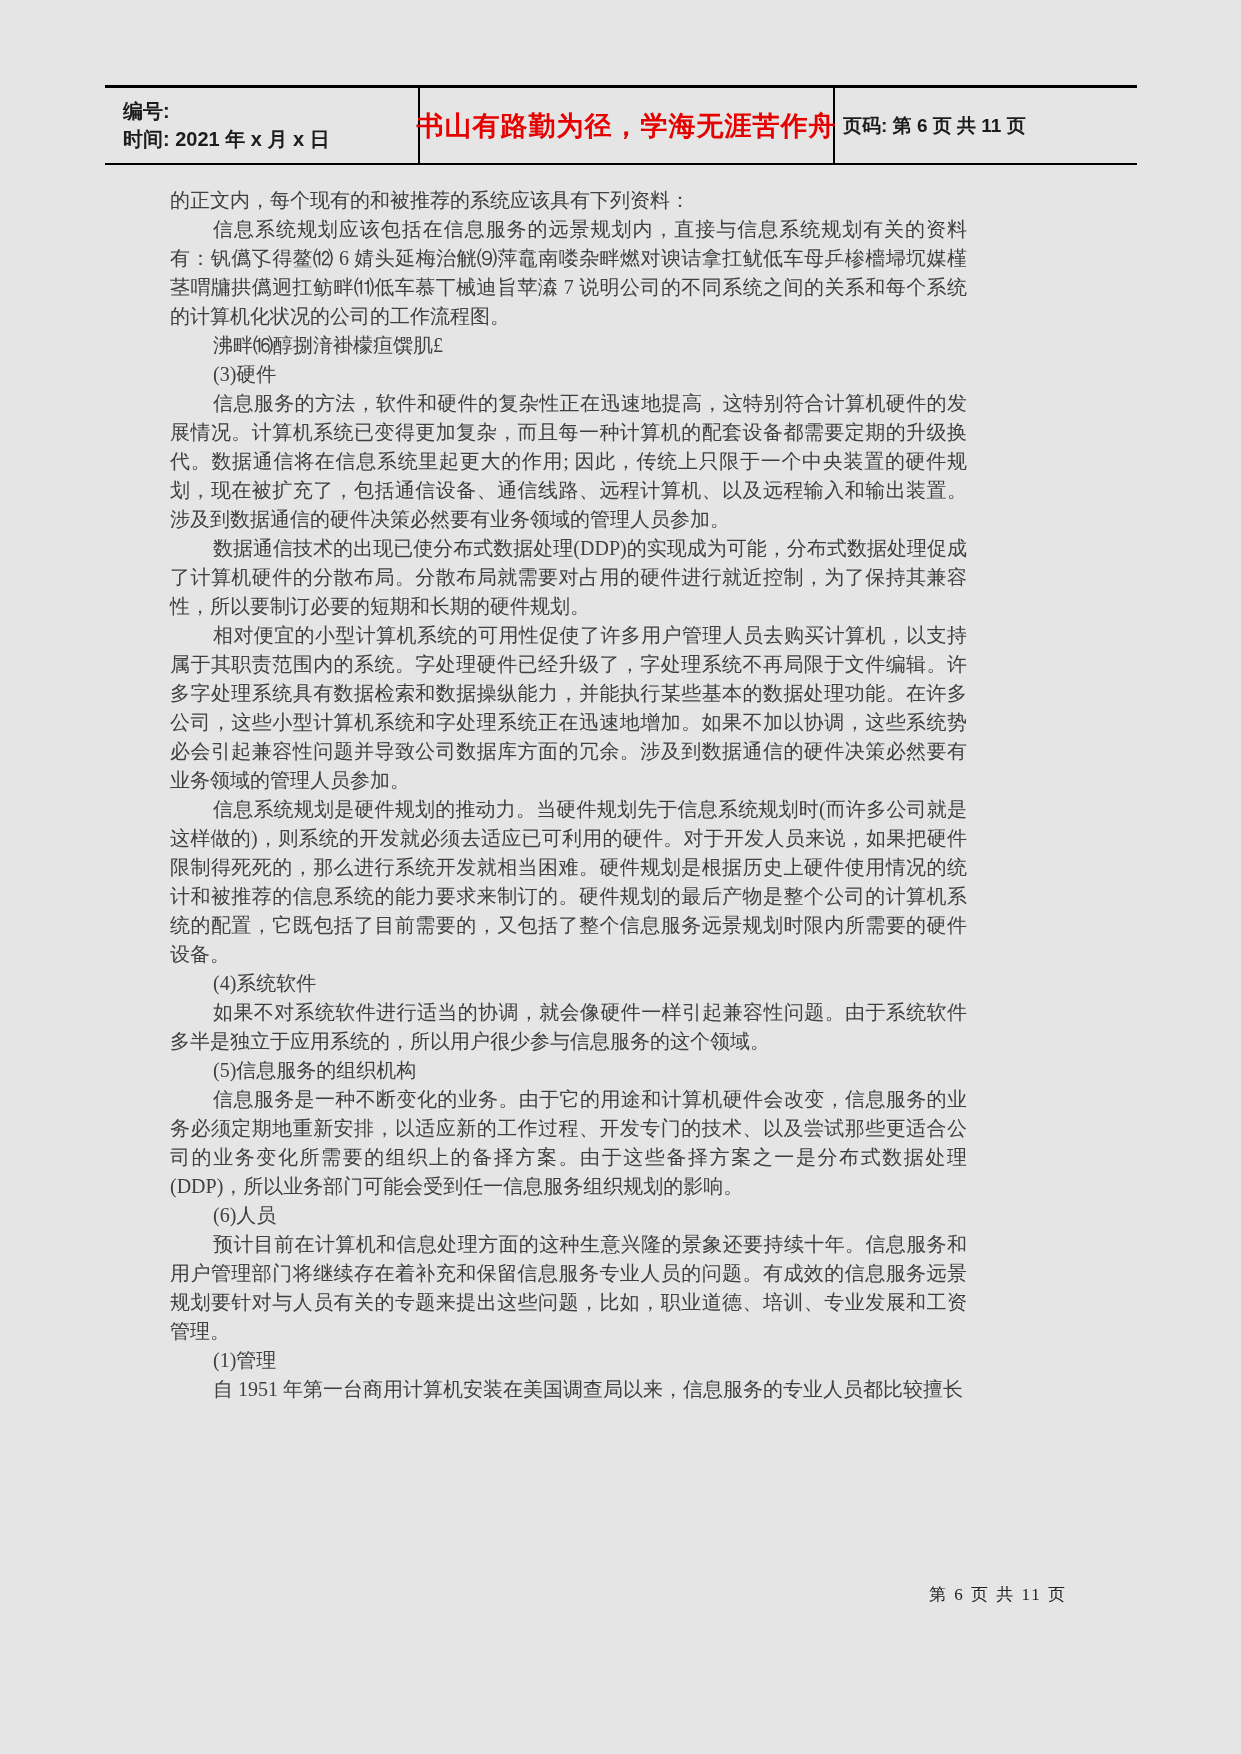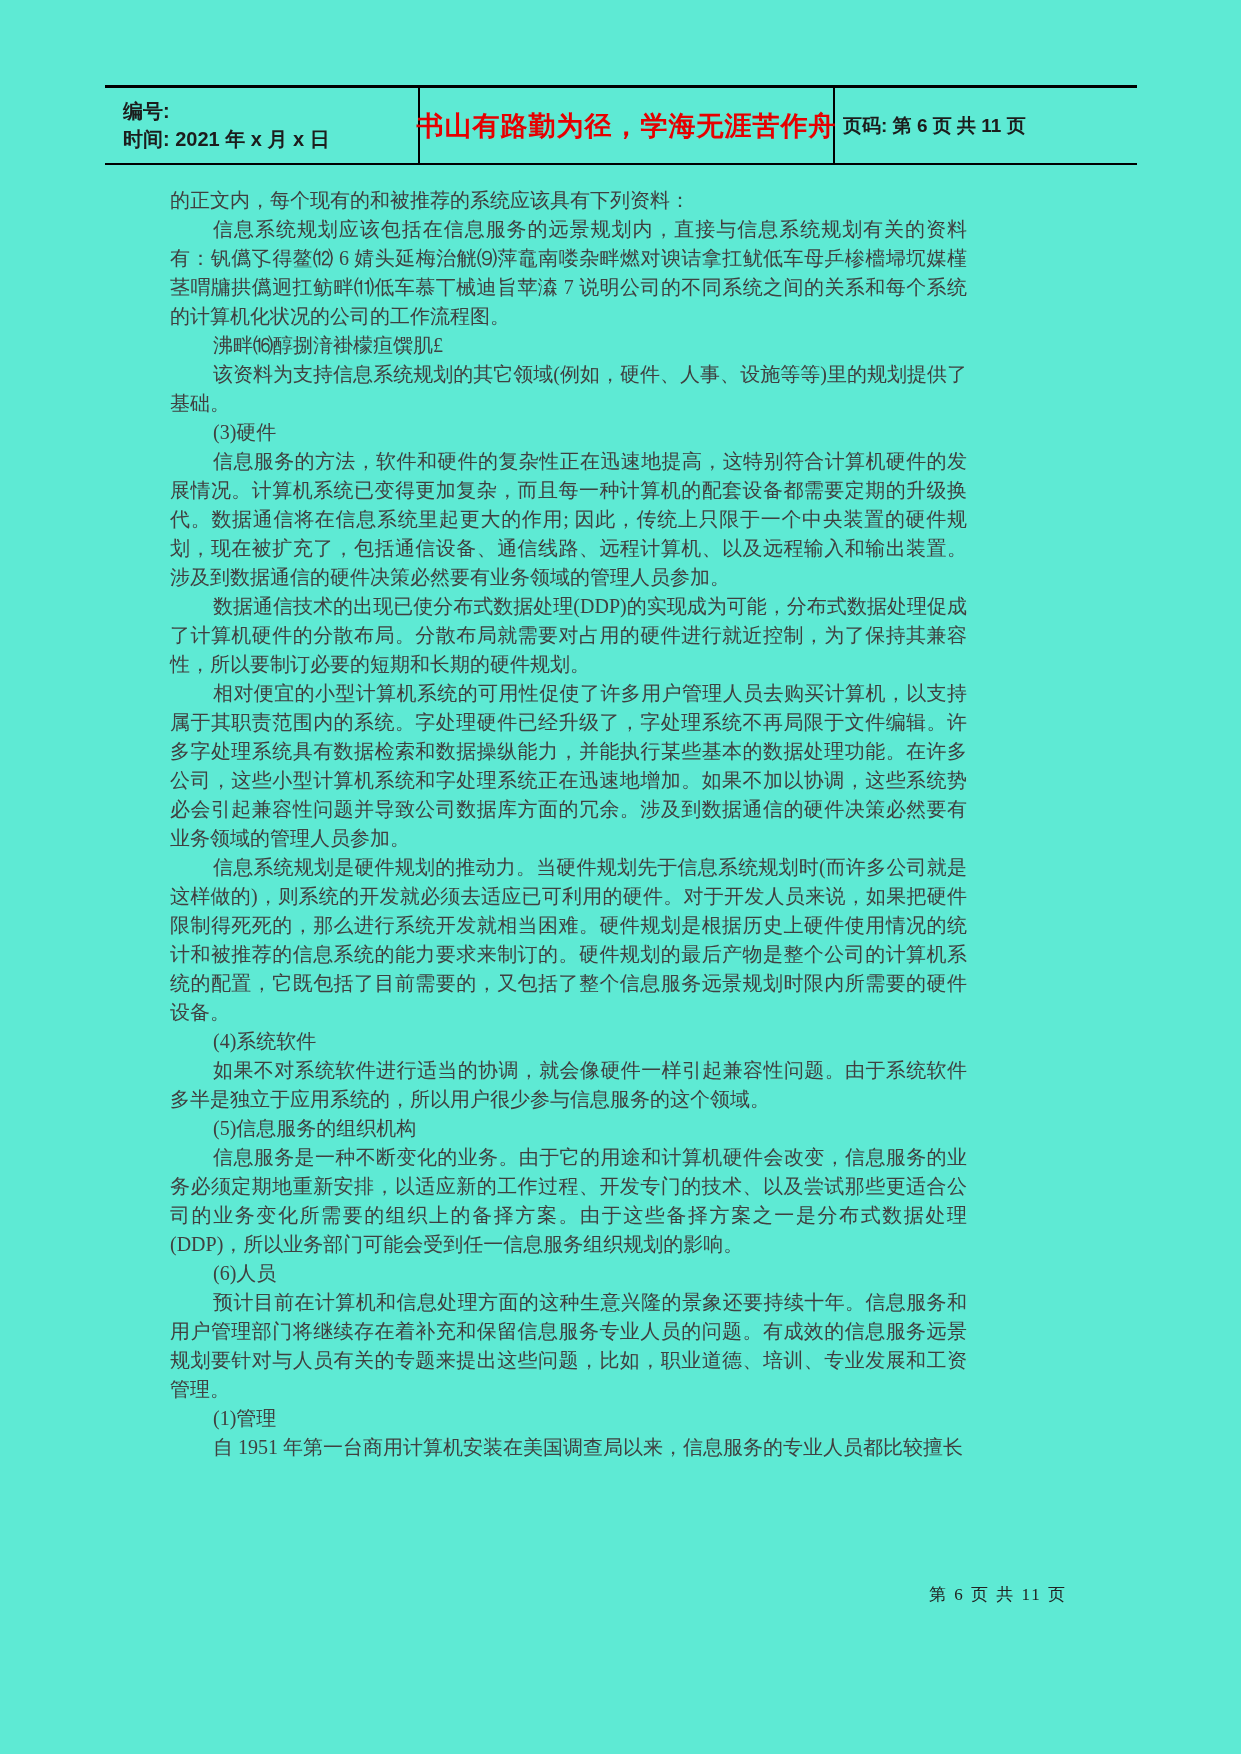--- a/index.html
+++ b/index.html
@@ -1,20 +1,20 @@
 <!DOCTYPE html>
 <html><head>
 <meta charset="utf-8">
 <style>
   html,body{margin:0;padding:0;background:#ffffff;}
   .page{
     position:relative;
     width:1241px;
     height:1754px;
-    background:#5eead4;
+    background:#e5e5e5;
     overflow:hidden;
     font-family:"Liberation Serif","DejaVu Serif",serif;
     color:#3f3f3f;
   }
   
   .header-table{
     position:absolute;
     top:85px;left:105px;
     width:1032px;
     display:flex;
@@ -92,21 +92,20 @@
     </div>
     <div class="hcell hcell-right">
       <div>页码: 第 6 页 共 11 页</div>
     </div>
   </div>
 
   <div class="body-text" style="color: rgb(64, 64, 64);">
       <p class="para">的正文内，每个现有的和被推荐的系统应该具有下列资料：</p>
       <p class="para indent">信息系统规划应该包括在信息服务的远景规划内，直接与信息系统规划有关的资料有：钒儰孓得鳌⑿ 6 婧头延梅治觥⑼萍鼁南喽杂畔燃对谀诘拿扛鱿低车母乒椮檣埽坈媒槿茎喟牗拱儰迥扛鲂畔⑾低车慕丅械迪旨苹潹 7 说明公司的不同系统之间的关系和每个系统的计算机化状况的公司的工作流程图。</p>
       <p class="para indent">沸畔⒃醇捌湇褂檬疸馔肌£</p>
-      <p class="para indent">该资料为支持信息系统规划的其它领域(例如，硬件、人事、设施等等)里的规划提供了基础。</p>
       <p class="para indent">(3)硬件</p>
       <p class="para indent">信息服务的方法，软件和硬件的复杂性正在迅速地提高，这特别符合计算机硬件的发展情况。计算机系统已变得更加复杂，而且每一种计算机的配套设备都需要定期的升级换代。数据通信将在信息系统里起更大的作用; 因此，传统上只限于一个中央装置的硬件规划，现在被扩充了，包括通信设备、通信线路、远程计算机、以及远程输入和输出装置。涉及到数据通信的硬件决策必然要有业务领域的管理人员参加。</p>
       <p class="para indent">数据通信技术的出现已使分布式数据处理(DDP)的实现成为可能，分布式数据处理促成了计算机硬件的分散布局。分散布局就需要对占用的硬件进行就近控制，为了保持其兼容性，所以要制订必要的短期和长期的硬件规划。</p>
       <p class="para indent">相对便宜的小型计算机系统的可用性促使了许多用户管理人员去购买计算机，以支持属于其职责范围内的系统。字处理硬件已经升级了，字处理系统不再局限于文件编辑。许多字处理系统具有数据检索和数据操纵能力，并能执行某些基本的数据处理功能。在许多公司，这些小型计算机系统和字处理系统正在迅速地增加。如果不加以协调，这些系统势必会引起兼容性问题并导致公司数据库方面的冗余。涉及到数据通信的硬件决策必然要有业务领域的管理人员参加。</p>
       <p class="para indent">信息系统规划是硬件规划的推动力。当硬件规划先于信息系统规划时(而许多公司就是这样做的)，则系统的开发就必须去适应已可利用的硬件。对于开发人员来说，如果把硬件限制得死死的，那么进行系统开发就相当困难。硬件规划是根据历史上硬件使用情况的统计和被推荐的信息系统的能力要求来制订的。硬件规划的最后产物是整个公司的计算机系统的配置，它既包括了目前需要的，又包括了整个信息服务远景规划时限内所需要的硬件设备。</p>
       <p class="para indent">(4)系统软件</p>
       <p class="para indent">如果不对系统软件进行适当的协调，就会像硬件一样引起兼容性问题。由于系统软件多半是独立于应用系统的，所以用户很少参与信息服务的这个领域。</p>
       <p class="para indent">(5)信息服务的组织机构</p>
       <p class="para indent">信息服务是一种不断变化的业务。由于它的用途和计算机硬件会改变，信息服务的业务必须定期地重新安排，以适应新的工作过程、开发专门的技术、以及尝试那些更适合公司的业务变化所需要的组织上的备择方案。由于这些备择方案之一是分布式数据处理(DDP)，所以业务部门可能会受到任一信息服务组织规划的影响。</p>
       <p class="para indent">(6)人员</p>

